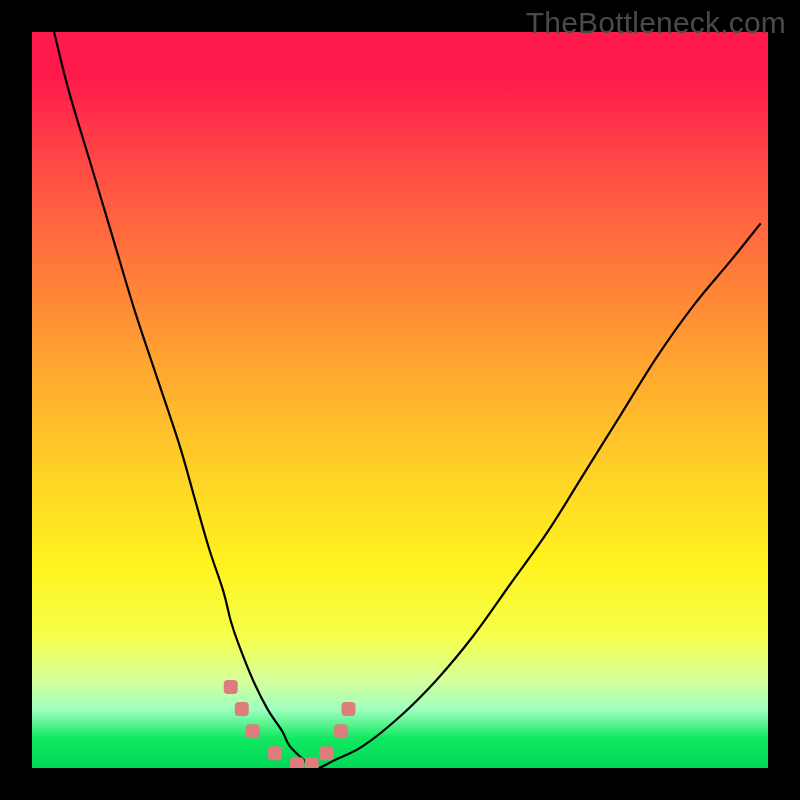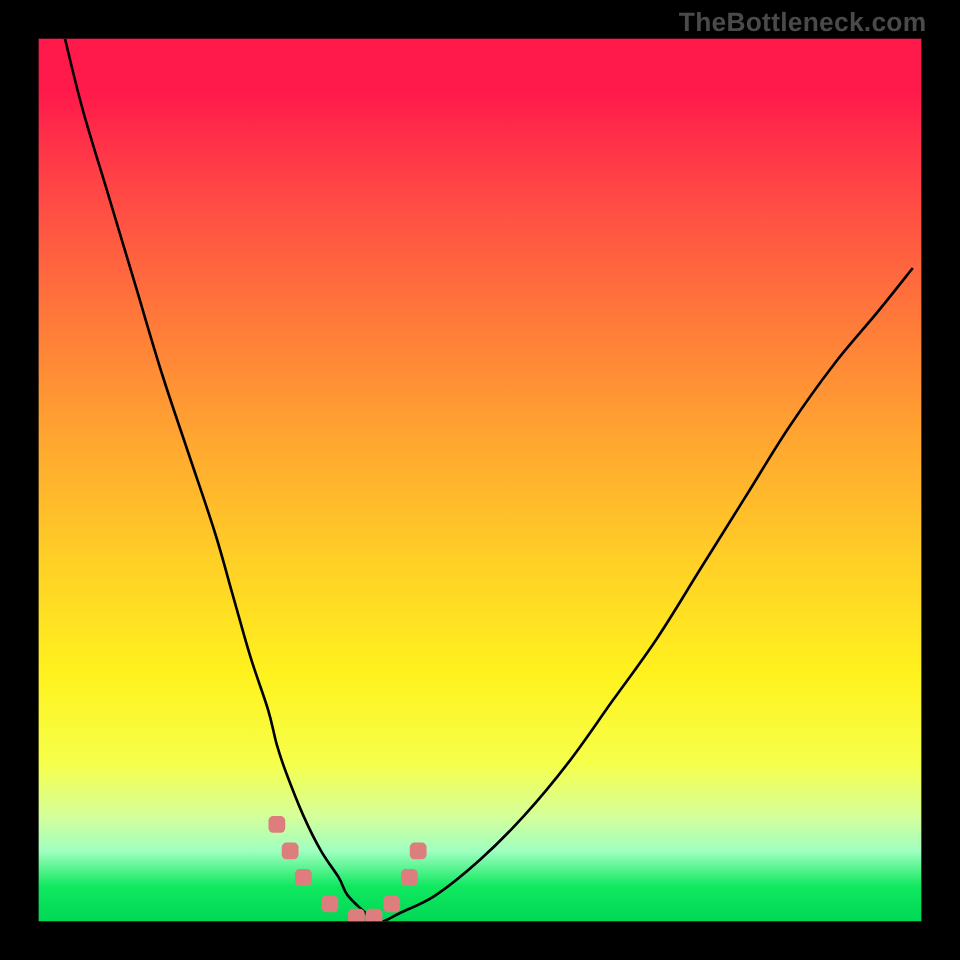--- a/index.html
+++ b/index.html
@@ -42,24 +42,24 @@
       #f6ff4a 82%,
       #d6ff9a 88%,
       #a0ffc0 92%,
       #10e860 96%,
       #00d856 100%
     );
   }
   .watermark {
     position: absolute;
     top: 6px;
-    right: 28px;
+    right: 14px;
     color: #4a4a4a;
-    font-size: 22px;
-    font-weight: 700;
+    font-size: 30px;
+    font-weight: 400;
     letter-spacing: 0.2px;
     user-select: none;
   }
   svg.curve {
     position: absolute;
     inset: 0;
     width: 736px;
     height: 736px;
   }
 </style>

